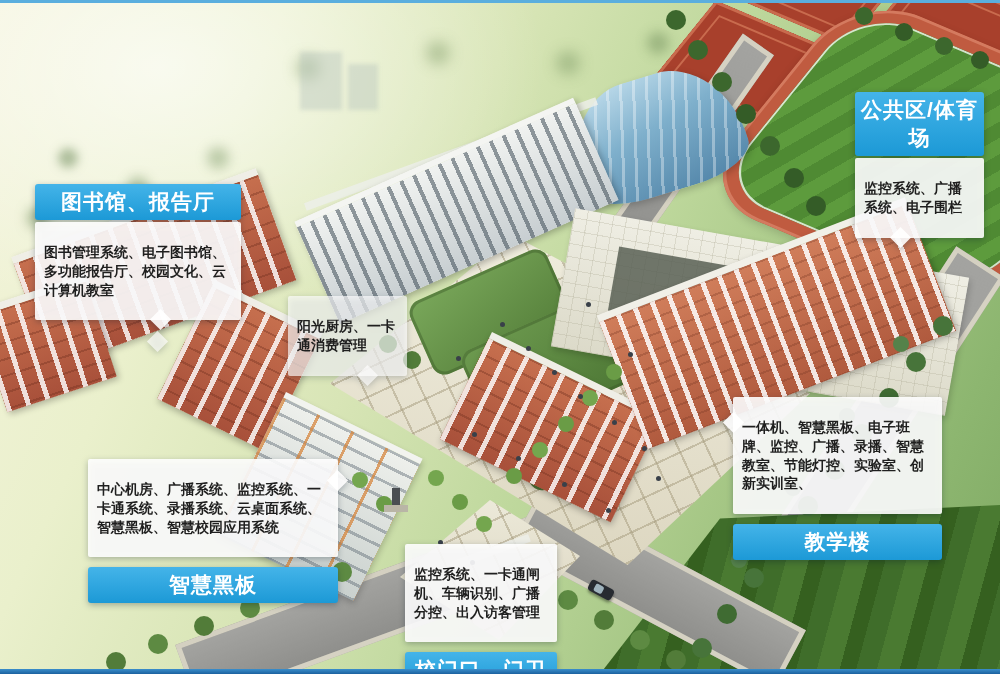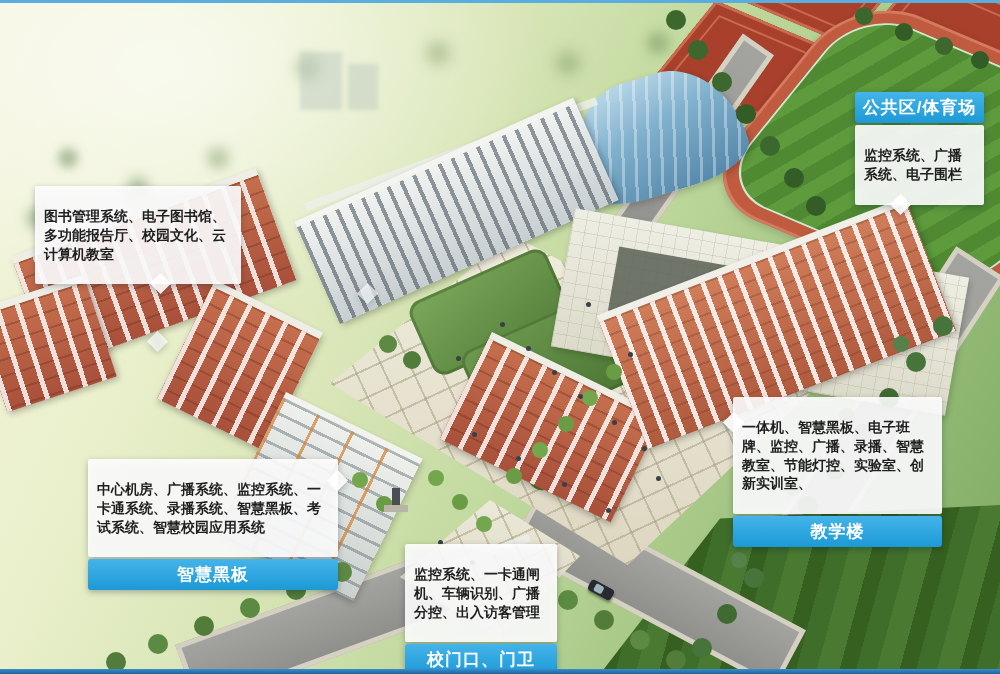--- a/index.html
+++ b/index.html
@@ -56,24 +56,24 @@
          border-radius:50% 50% 46% 46% / 95% 95% 30% 30%;box-shadow:2px 3px 7px rgba(0,0,0,0.2);}
   .citybldg{background:rgba(190,202,192,0.5);filter:blur(2px);}
   .fence{background:rgba(236,239,233,0.85);}
   .car{left:588px;top:584px;width:26px;height:12px;background:#272b31;border-radius:4px;transform:rotate(28deg);box-shadow:1px 2px 3px rgba(0,0,0,0.4);}
   .car::after{content:"";position:absolute;left:6px;top:2px;width:9px;height:8px;background:#9fb3bd;border-radius:2px;}
   .statue{left:392px;top:488px;width:8px;height:18px;background:#4a4e52;}
   .statuebase{left:384px;top:505px;width:24px;height:7px;background:#b9b5a6;}
   
   .callout{position:absolute;z-index:10;font-weight:700;filter:drop-shadow(0 2px 3px rgba(0,20,40,0.3));}
   .hdr{position:relative;z-index:2;background:linear-gradient(180deg,#44b4e9,#1c99d6);color:#ffffff;
-       text-align:center;font-size:17px;padding:4px 4px;border-radius:3px;letter-spacing:1px;}
+       text-align:center;font-size:21px;padding:4px 4px;border-radius:3px;letter-spacing:1px;}
   .bd{position:relative;z-index:2;background:rgba(255,255,255,0.9);color:#1f1f1f;font-size:14px;
       line-height:1.34;padding:21px 9px;margin-top:2px;border-radius:2px;}
-  .title-bottom .bd{margin-top:0;margin-bottom:2px;}
+  .title-bottom .bd{margin-top:0;margin-bottom:10px;}
   .bd.glass{background:rgba(255,255,255,0.66);}
   .tail{position:absolute;z-index:1;width:15px;height:15px;background:rgba(255,255,255,0.9);transform:rotate(45deg);}
   .tail.glass{background:rgba(255,255,255,0.66);}
 </style>
 </head>
 <body>
 
 <div id="stage">
 
   <div class="abs haze"></div>
@@ -122,42 +122,44 @@
   <div class="abs dots" style="box-shadow:150px 636px 0 2px #5d8a42,196px 618px 0 2px #527c39,242px 600px 0 2px #5d8a42,288px 582px 0 2px #527c39,334px 564px 0 2px #5d8a42,108px 654px 0 2px #527c39,560px 592px 0 2px #5d8a42,596px 612px 0 2px #527c39,632px 632px 0 2px #5d8a42,668px 652px 0 2px #527c39,380px 336px 0 1px #5d8a42,404px 352px 0 1px #527c39;"></div>
   <div class="abs dots" style="box-shadow:428px 470px 0 0 #74a64e,452px 494px 0 0 #6a9c46,476px 516px 0 0 #74a64e,506px 468px 0 0 #6a9c46,532px 442px 0 0 #74a64e,558px 416px 0 0 #6a9c46,352px 472px 0 0 #74a64e,376px 496px 0 0 #6a9c46,582px 390px 0 0 #74a64e,606px 364px 0 0 #6a9c46;"></div>
   <div class="abs dots" style="box-shadow:690px 42px 0 2px #3c672d,714px 74px 0 2px #3c672d,738px 106px 0 2px #345c27,762px 138px 0 2px #3c672d,786px 170px 0 2px #345c27,668px 12px 0 2px #3c672d,808px 198px 0 2px #345c27,856px 8px 0 1px #3c672d,896px 24px 0 1px #345c27,936px 38px 0 1px #3c672d,972px 52px 0 1px #345c27;"></div>
   <div class="abs dots people" style="box-shadow:500px 322px 0 0 #394049,526px 346px 0 0 #394049,552px 370px 0 0 #394049,578px 394px 0 0 #394049,612px 420px 0 0 #394049,642px 446px 0 0 #394049,472px 432px 0 0 #394049,516px 456px 0 0 #394049,562px 482px 0 0 #394049,606px 508px 0 0 #394049,456px 356px 0 0 #394049,586px 302px 0 0 #394049,656px 476px 0 0 #394049,628px 352px 0 0 #394049,438px 540px 0 0 #394049,470px 560px 0 0 #394049;"></div>
 
   <div class="abs car"></div>
   <div class="abs statue"></div>
   <div class="abs statuebase"></div>
 
   <div class="callout" style="left:35px;top:184px;width:206px;">
+    <div class="hdr">图书馆、报告厅</div>
     <div class="bd">图书管理系统、电子图书馆、多功能报告厅、校园文化、云计算机教室</div>
     <span class="tail" style="left:118px;bottom:-7px;"></span>
   </div>
 
 
 
   <div class="callout" style="left:855px;top:92px;width:129px;">
     <div class="hdr">公共区/体育场</div>
     <div class="bd">监控系统、广播系统、电子围栏</div>
     <span class="tail" style="left:38px;bottom:-7px;"></span>
   </div>
 
   <div class="callout" style="left:288px;top:294px;width:119px;">
+    <div class="bd glass">阳光厨房、一卡通消费管理</div>
     <span class="tail glass" style="left:72px;bottom:-7px;"></span>
   </div>
 
   <div class="callout" style="left:22px;top:365px;width:136px;">
     <span class="tail glass" style="right:-7px;bottom:16px;"></span>
   </div>
 
   <div class="callout title-bottom" style="left:88px;top:459px;width:250px;">
-    <div class="bd">中心机房、广播系统、监控系统、一卡通系统、录播系统、智慧黑板、考试系统、智慧校园应用系统</div>
+    <div class="bd">中心机房、广播系统、监控系统、一卡通系统、录播系统、云桌面系统、智慧黑板、智慧校园应用系统</div>
     <div class="hdr">智慧黑板</div>
     <span class="tail" style="right:-7px;top:14px;"></span>
   </div>
 
   <div class="callout title-bottom" style="left:733px;top:397px;width:209px;">
     <div class="bd">一体机、智慧黑板、电子班牌、监控、广播、录播、智慧教室、节能灯控、实验室、创新实训室、</div>
     <div class="hdr">教学楼</div>
     <span class="tail" style="left:-7px;top:18px;"></span>
   </div>
 

